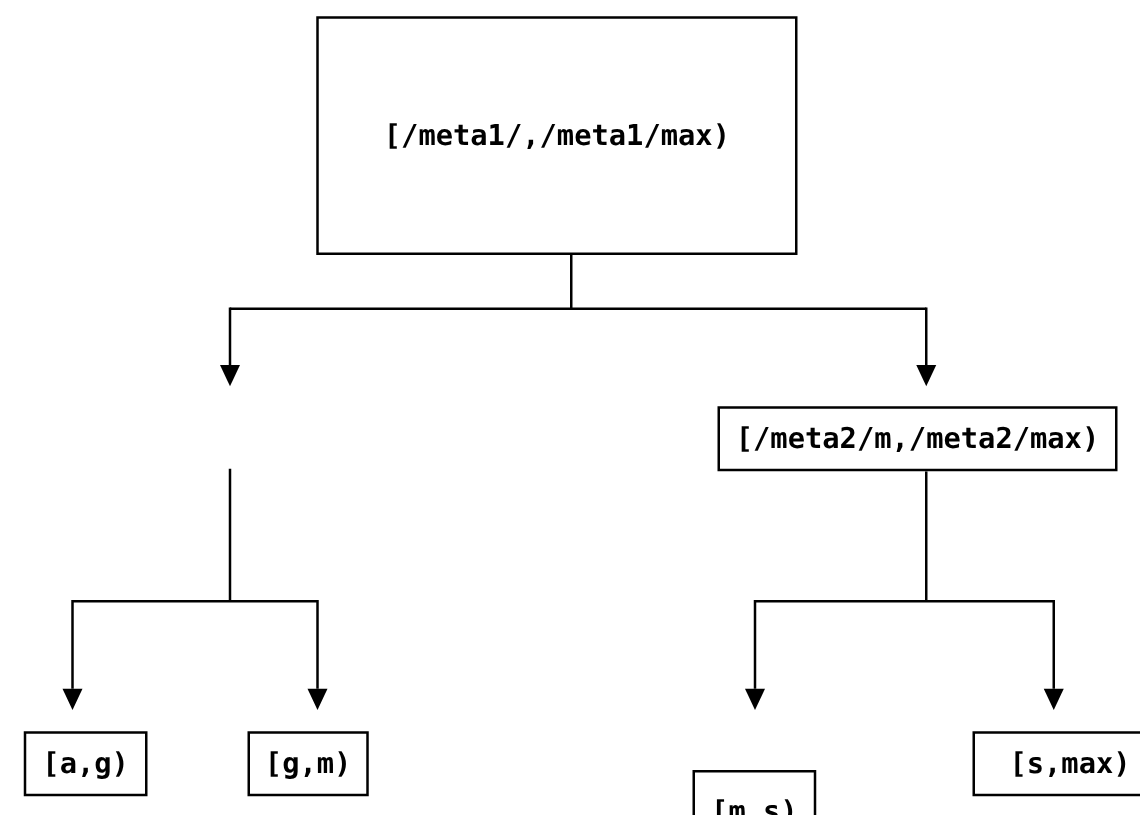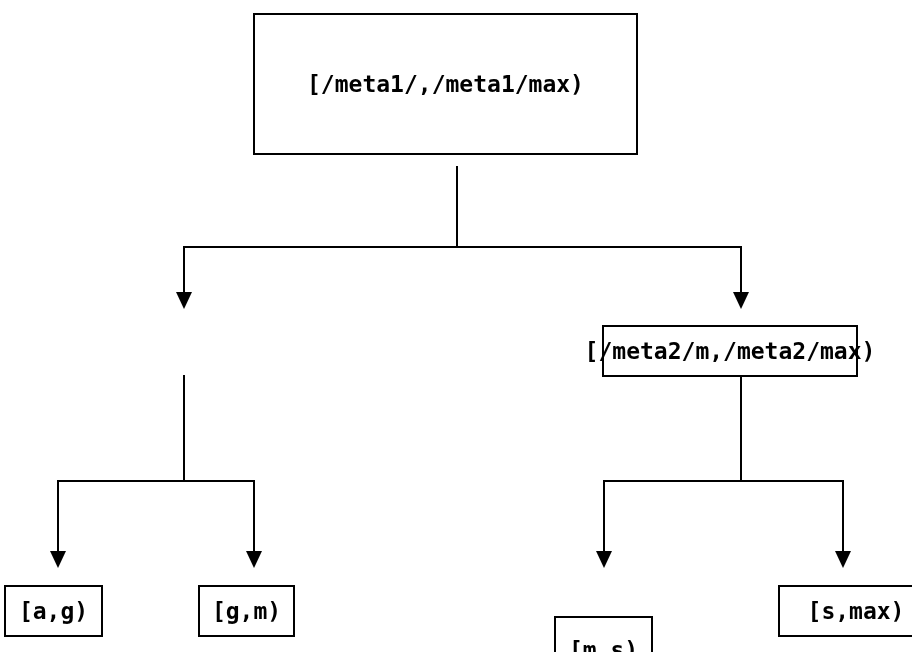--- a/index.html
+++ b/index.html
@@ -29,24 +29,24 @@
     background: #ffffff;
     color: #000000;
     display: flex;
     align-items: center;
     justify-content: center;
     font-size: 23px;
     font-weight: 700;
     white-space: nowrap;
     letter-spacing: 0;
   }
-  .node-root      { left: 253px; top: 13px;  width: 385px; height: 142px; }
+  .node-root      { left: 253px; top: 13px;  width: 385px; height: 191px; }
   .node-mid-left  { left: 23px;  top: 323px; width: 322px; height: 52px; }
-  .node-mid-right { left: 602px; top: 325px; width: 256px; height: 52px; }
-  .node-leaf-1    { left: 4px;   top: 585px; width: 99px;  height: 52px; }
+  .node-mid-right { left: 574px; top: 325px; width: 320px; height: 52px; }
+  .node-leaf-1    { left: 19px;   top: 585px; width: 99px;  height: 52px; }
   .node-leaf-2    { left: 198px; top: 585px; width: 97px;  height: 52px; }
   .node-leaf-3    { left: 554px; top: 616px; width: 99px;  height: 67px; }
   .node-leaf-4    { left: 778px; top: 585px; width: 156px; height: 52px; }
 </style>
 </head>
 <body>
 
 <div class="stage">
 
   <svg class="edges" viewBox="0 0 912 652" xmlns="http://www.w3.org/2000/svg">

